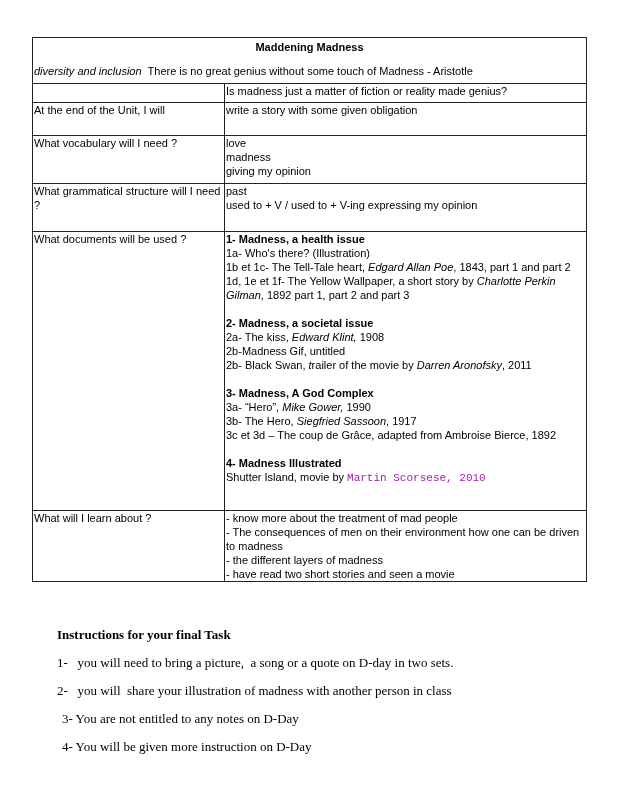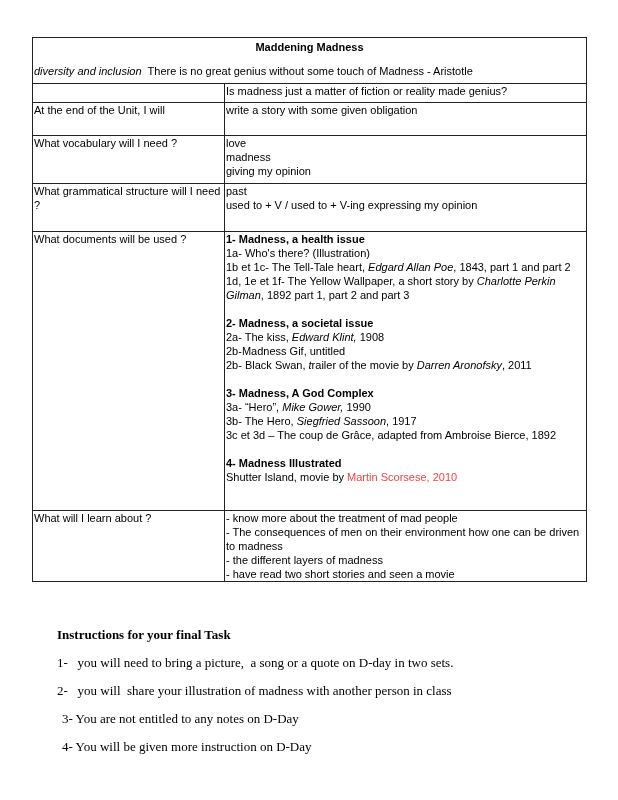--- a/index.html
+++ b/index.html
@@ -11,21 +11,21 @@
   }
   table.unit td { border: 1.5px solid #222; vertical-align: top; padding: 0 1px; }
   table.unit col.c1 { width: 192px; }
   table.unit col.c2 { width: 362px; }
   .title-cell { border-bottom: none !important; text-align: center; font-weight: bold; height: 24px; padding-top: 2px !important; }
   .quote-cell { border-top: none !important; height: 19px; }
   .quote-cell .ital { font-style: italic; margin-top: 43px; }
   .line { display: block; }
   .b { font-weight: bold; }
   .i { font-style: italic; }
-  .gray { color: #ef4444; }
+  .gray { color: #a21caf; font-family: Liberation Mono, monospace; }
   .gap { display: block; height: 14px; }
   .instr { position: absolute; left: 57px; font-family: Liberation Serif, serif; font-size: 13px; text-align: center; }
   .instr-title { font-weight: bold; top: 627px; }
 </style>
 </head>
 <body>
 
 <table class="unit">
   <colgroup>
       <col class="c1">

